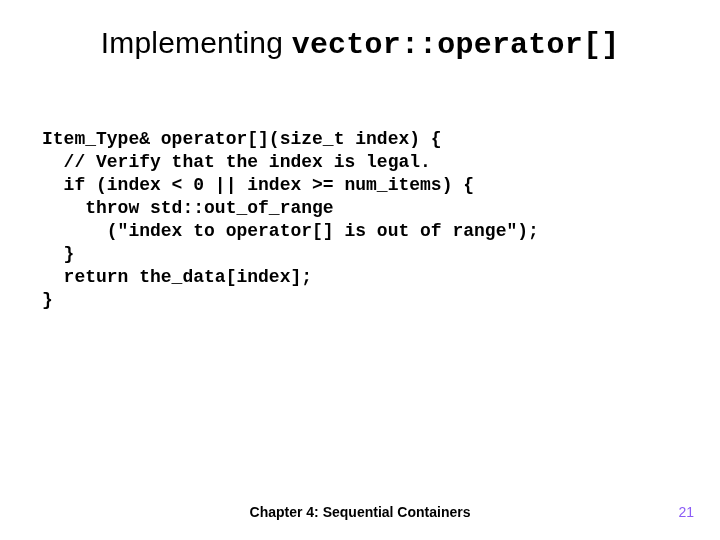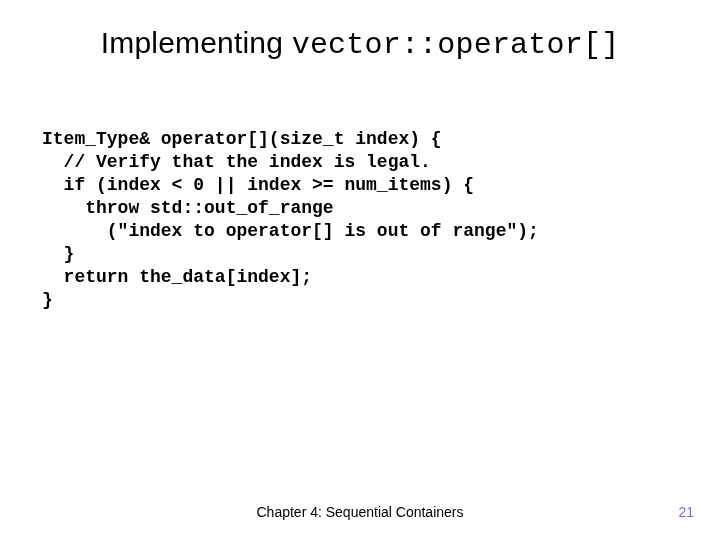--- a/index.html
+++ b/index.html
@@ -24,41 +24,42 @@
     top: 26px;
     left: 0;
     width: 720px;
     text-align: center;
     font-size: 30px;
     font-weight: 400;
     letter-spacing: 0.2px;
   }
   .title .tt-code {
     font-family: "Courier New", Courier, monospace;
-    font-weight: normal;
+    font-weight: bold;
   }
   .code {
     position: absolute;
     top: 128px;
     left: 42px;
     right: 25px;
     font-family: "Courier New", Courier, monospace;
     font-size: 18px;
     line-height: 1.28;
     font-weight: bold;
     white-space: pre;
   }
   .footer-center {
     position: absolute;
     bottom: 20px;
     left: 0;
     width: 720px;
     text-align: center;
     font-size: 14px;
     color: #000;
+    font-weight: bold;
   }
   .footer-right {
     position: absolute;
     bottom: 20px;
     right: 26px;
     font-size: 14px;
     color: #8b5cf6;
   }
 </style>
 </head>

